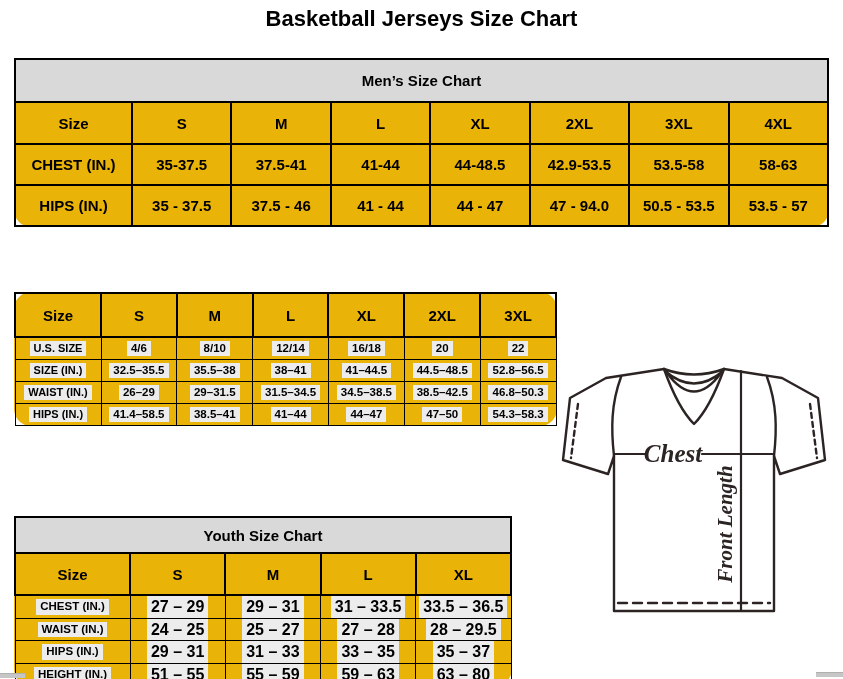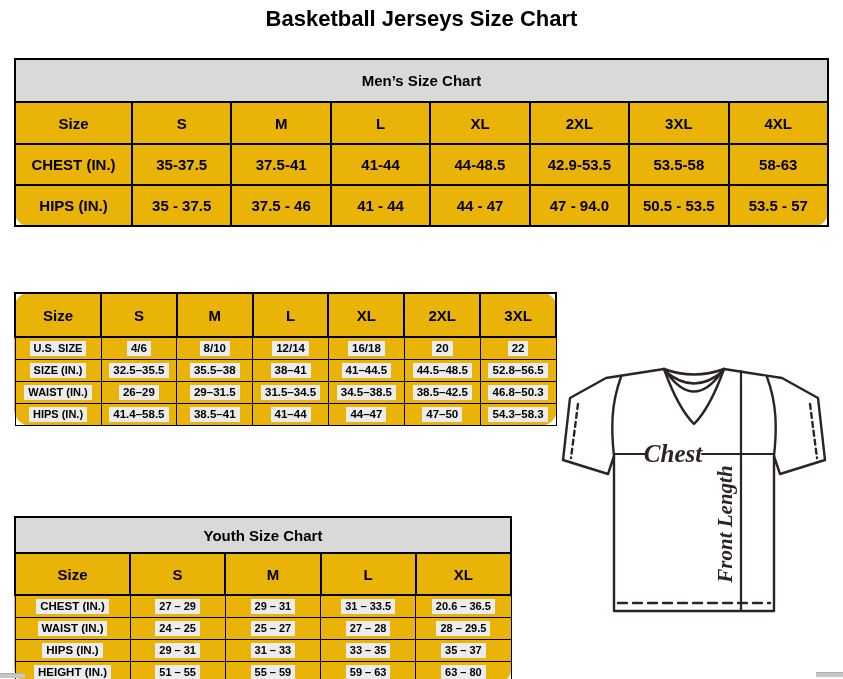--- a/index.html
+++ b/index.html
@@ -23,21 +23,21 @@
   #womens th,#womens td{font-size:15px;}
   #womens .band{height:44px;border-width:2px;font-size:15px;}
   #womens .hdr th{height:42px;border-width:2px;}
   #womens tbody td{height:21px;font-size:11.5px;margin-left:16px;}
   #womens tbody td:first-child{font-size:11px;}
   
   #youth{left:14px;top:497px;width:498px;margin-top:19px;}
   #youth th,#youth td{font-size:15px;}
   #youth .band{height:34px;border-width:2px;font-size:15px;}
   #youth .hdr th{height:40px;border-width:2px;}
-  #youth tbody td{height:21px;font-size:11px;}
+  #youth tbody td{height:21px;font-size:16px;}
   #youth tbody td:first-child{font-size:11.5px;}
   .hl{background:#ececec;padding:0 4px;display:inline-block;line-height:1.35;}
   
   #jersey{position:absolute;left:561px;top:364px;}
   .diag-text{font-family:"Liberation Serif",serif;font-style:italic;font-weight:bold;fill:#2b2422;}
   
   .sb{position:absolute;background:#c6c6c6;border-top:1px solid #b0b0b0;}
   #sb-left{left:0;top:673px;width:25px;height:4px;}
   #sb-right{left:816px;top:672px;width:27px;height:4px;}
 </style>
@@ -178,21 +178,21 @@
         <th>L</th>
         <th>XL</th>
       </tr>
     </thead>
     <tbody>
       <tr>
         <td><span class="hl">CHEST (IN.)</span></td>
         <td><span class="hl">27 – 29</span></td>
         <td><span class="hl">29 – 31</span></td>
         <td><span class="hl">31 – 33.5</span></td>
-        <td><span class="hl">20.6 – 36.5</span></td>
+        <td><span class="hl">33.5 – 36.5</span></td>
       </tr>
       <tr>
         <td><span class="hl">WAIST (IN.)</span></td>
         <td><span class="hl">24 – 25</span></td>
         <td><span class="hl">25 – 27</span></td>
         <td><span class="hl">27 – 28</span></td>
         <td><span class="hl">28 – 29.5</span></td>
       </tr>
       <tr>
         <td><span class="hl">HIPS (IN.)</span></td>

